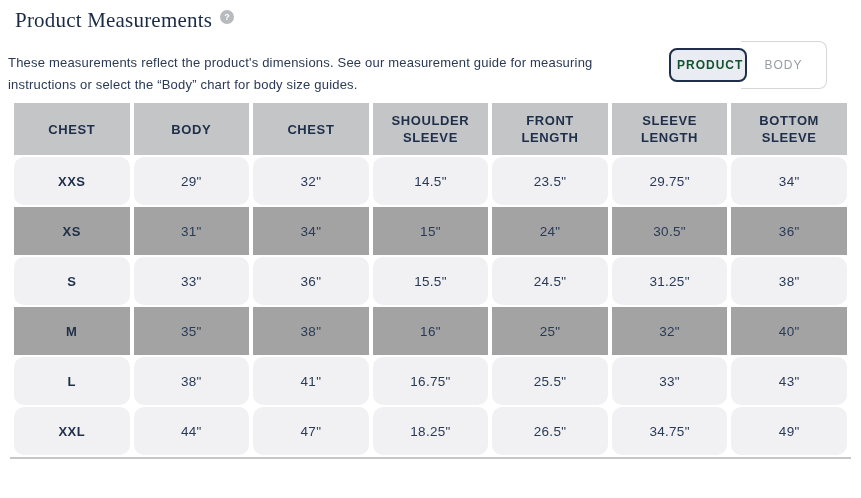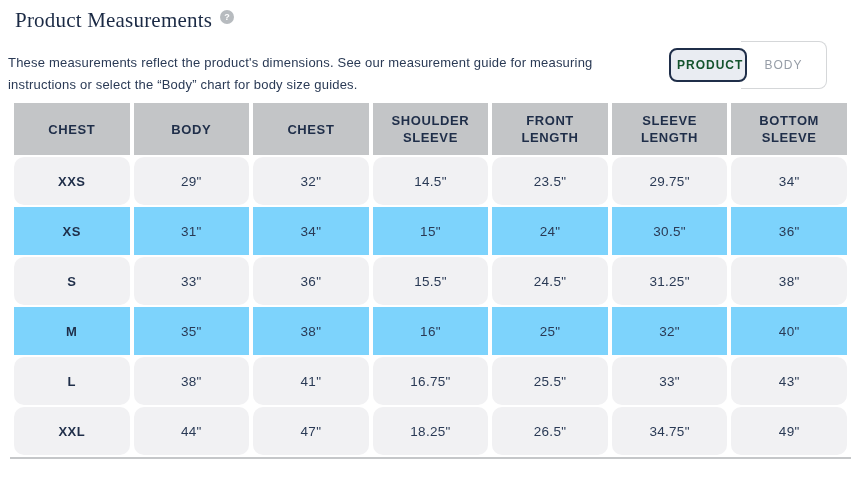--- a/index.html
+++ b/index.html
@@ -106,21 +106,21 @@
   }
   .size-table td {
     height: 48px;
     text-align: center;
     vertical-align: middle;
     font-size: 13.5px;
     color: #2a3a55;
     letter-spacing: 0.3px;
   }
   tr.row-light td { background: #f1f1f3; border-radius: 10px; }
-  tr.row-dark  td { background: #7dd3fc; }
+  tr.row-dark  td { background: #a3a3a3; }
   td.size-col {
     font-weight: 700;
     font-size: 13px;
     letter-spacing: 0.5px;
     color: #1f2e49;
   }
 </style>
 </head>
 <body>
 

